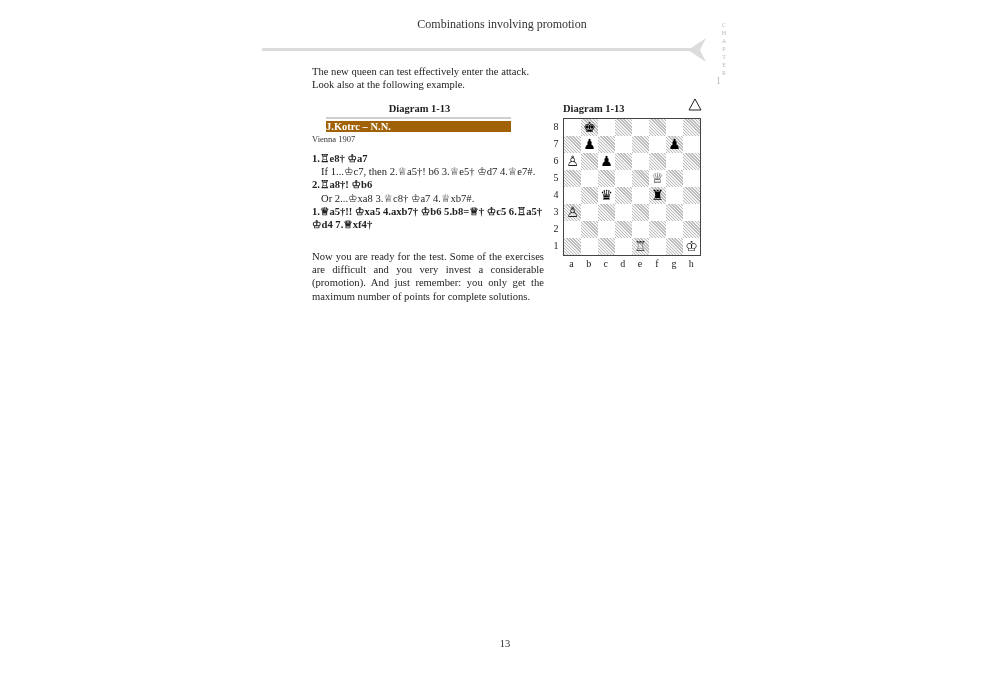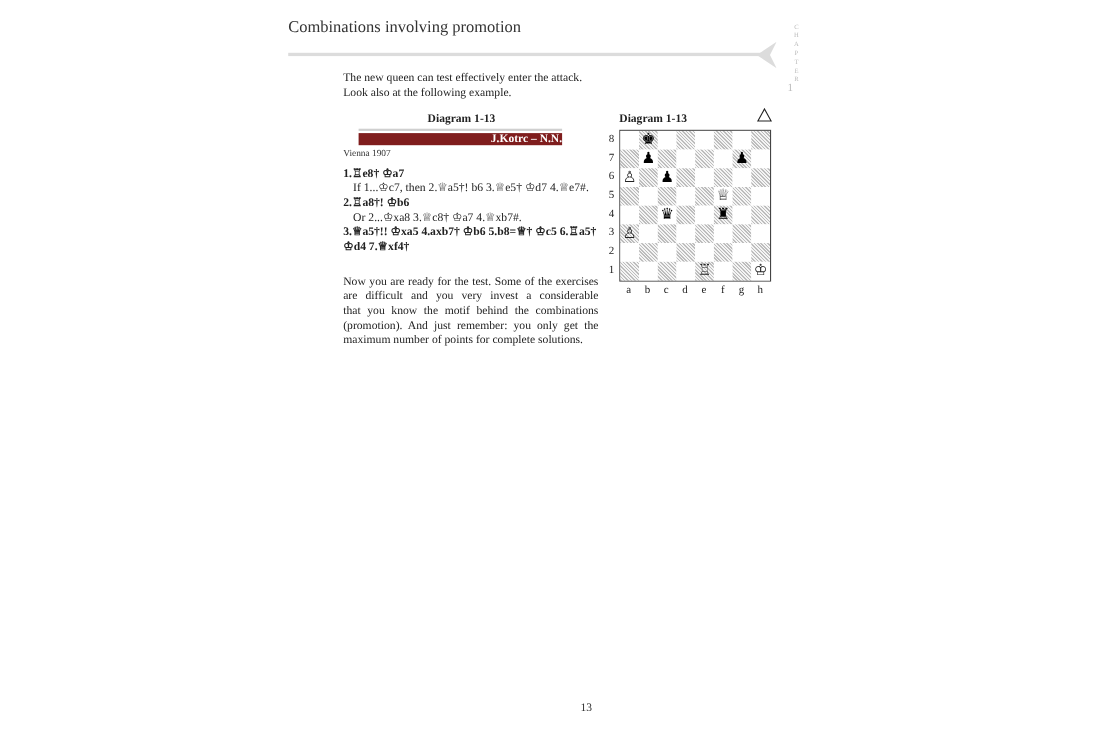--- a/index.html
+++ b/index.html
@@ -2,22 +2,22 @@
 <html><head>
 <meta charset="utf-8">
 <style>
   html, body { margin:0; padding:0; }
   body {
     width:1000px; height:675px; background:#ffffff; position:relative; overflow:hidden;
     font-family: "DejaVu Serif", "Liberation Serif", serif; color:#222;
   }
   .abs { position:absolute; }
   .running-head {
-    left:262px; width:480px; top:17px; text-align:left;
-    font-family:"Liberation Serif", serif; font-size:15px; color:#333;
+    left:262px; width:480px; top:17px; text-align:center;
+    font-family:"Liberation Serif", serif; font-size:12px; color:#333;
   }
   .arrow-line {
     left:262px; top:48px; width:430px; height:3px; background:#dcdcdc;
   }
   .arrow-head { left:686px; top:38px; width:20px; height:24px; }
   .chapter-tab {
     left:715px; top:22px; width:12px;
     font-family:"Liberation Serif", serif; font-size:6px; color:#bbb; letter-spacing:2px;
     writing-mode: vertical-rl; text-orientation: upright;
   }
@@ -27,22 +27,22 @@
   .body-text {
     font-family:"Liberation Serif", serif; font-size:10.6px; line-height:13.2px; color:#222;
   }
   .intro { left:312px; top:65px; width:230px; }
   .diag-title-left {
     left:312px; width:215px; top:103px; text-align:center;
     font-family:"Liberation Serif", serif; font-weight:bold; font-size:10.5px;
   }
   .players-topline { left:326px; top:117px; width:185px; height:2px; background:#cfcfcf; }
   .players-bar {
-    left:326px; top:121px; width:185px; height:11px; background:#7f1d1d;
-    color:#fff; text-align:right; font-family:"Liberation Serif", serif; font-weight:bold;
+    left:326px; top:121px; width:185px; height:11px; background:#a16207;
+    color:#fff; text-align:left; font-family:"Liberation Serif", serif; font-weight:bold;
     font-size:10.5px; line-height:11px;
   }
   .event {
     left:312px; width:215px; top:134px; text-align:left;
     font-family:"Liberation Serif", serif; font-size:8.5px; color:#333;
   }
   .moves { left:312px; top:152px; width:232px; }
   .moves p { margin:0; }
   .moves .mv { font-weight:bold; }
   .moves .note { padding-left:9px; }
@@ -65,21 +65,21 @@
     background: repeating-linear-gradient(45deg, #bdbdbd 0px, #bdbdbd 1px, #f4f4f4 1px, #f4f4f4 2.2px);
   }
   .piece { position:relative; z-index:1; }
   .piece.white { color:#222; }
   .piece.black { color:#000; }
   .ranks { left:551px; top:118px; width:10px; }
   .ranks div { height:17px; line-height:17px; font-family:"Liberation Serif", serif; font-size:10px; text-align:center; }
   .files { left:563px; top:258px; width:137px; display:flex; }
   .files div { width:17.1px; text-align:center; font-family:"Liberation Serif", serif; font-size:10px; }
   .page-number {
-    left:508px; width:50px; top:638px; text-align:center;
+    left:480px; width:50px; top:638px; text-align:center;
     font-family:"Liberation Serif", serif; font-size:10.5px; color:#333;
   }
 </style>
 </head>
 <body>
 
 <div class="abs running-head">Combinations involving promotion</div>
 
 <div class="abs arrow-line"></div>
 <svg class="abs arrow-head" viewBox="0 0 20 24">
@@ -96,28 +96,27 @@
 <div class="abs diag-title-left">Diagram 1-13</div>
 <div class="abs players-topline"></div>
 <div class="abs players-bar">J.Kotrc – N.N.</div>
 <div class="abs event">Vienna 1907</div>
 
 <div class="abs body-text moves">
   <p class="mv">1.♖e8† ♔a7</p>
   <p class="note">If 1...♔c7, then 2.♕a5†! b6 3.♕e5† ♔d7 4.♕e7#.</p>
   <p class="mv">2.♖a8†! ♔b6</p>
   <p class="note">Or 2...♔xa8 3.♕c8† ♔a7 4.♕xb7#.</p>
-  <p class="mv">3.♕a5†!! ♔xa5 4.axb7† ♔b6 5.b8=♕† ♔c5 6.♖a5†</p>
+  <p class="mv">1.♕a5†!! ♔xa5 4.axb7† ♔b6 5.b8=♕† ♔c5 6.♖a5†</p>
   <p class="mv">♔d4 7.♕xf4†</p>
 </div>
 
 <div class="abs body-text outro">
   <span>Now you are ready for the test. Some of the exercises</span>
   <span>are difficult and you very invest a considerable</span>
-  <span>that you know the motif behind the combinations</span>
   <span>(promotion). And just remember: you only get the</span>
   <span class="last">maximum number of points for complete solutions.</span>
 </div>
 
 <div class="abs diag-title-right">Diagram 1-13</div>
 <svg class="abs to-move" viewBox="0 0 14 13">
   <path d="M7 1 L13 12 L1 12 Z" fill="none" stroke="#222" stroke-width="1"></path>
 </svg>
 
 <div class="abs ranks">

